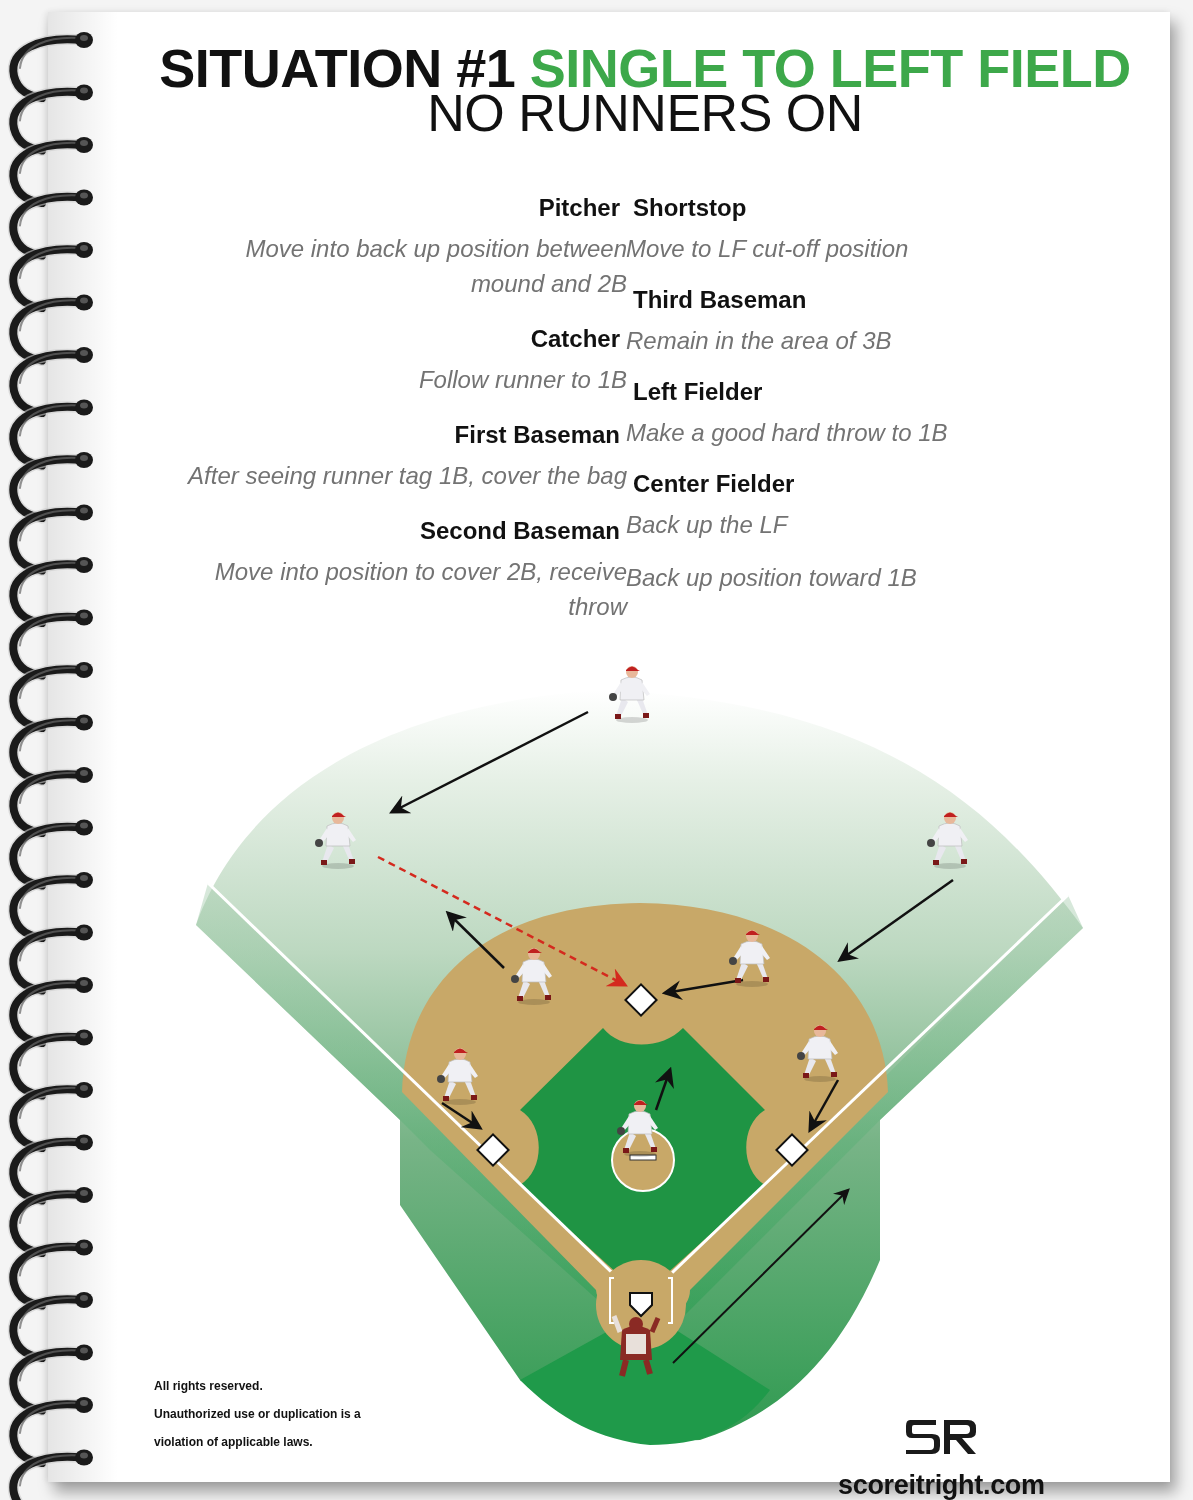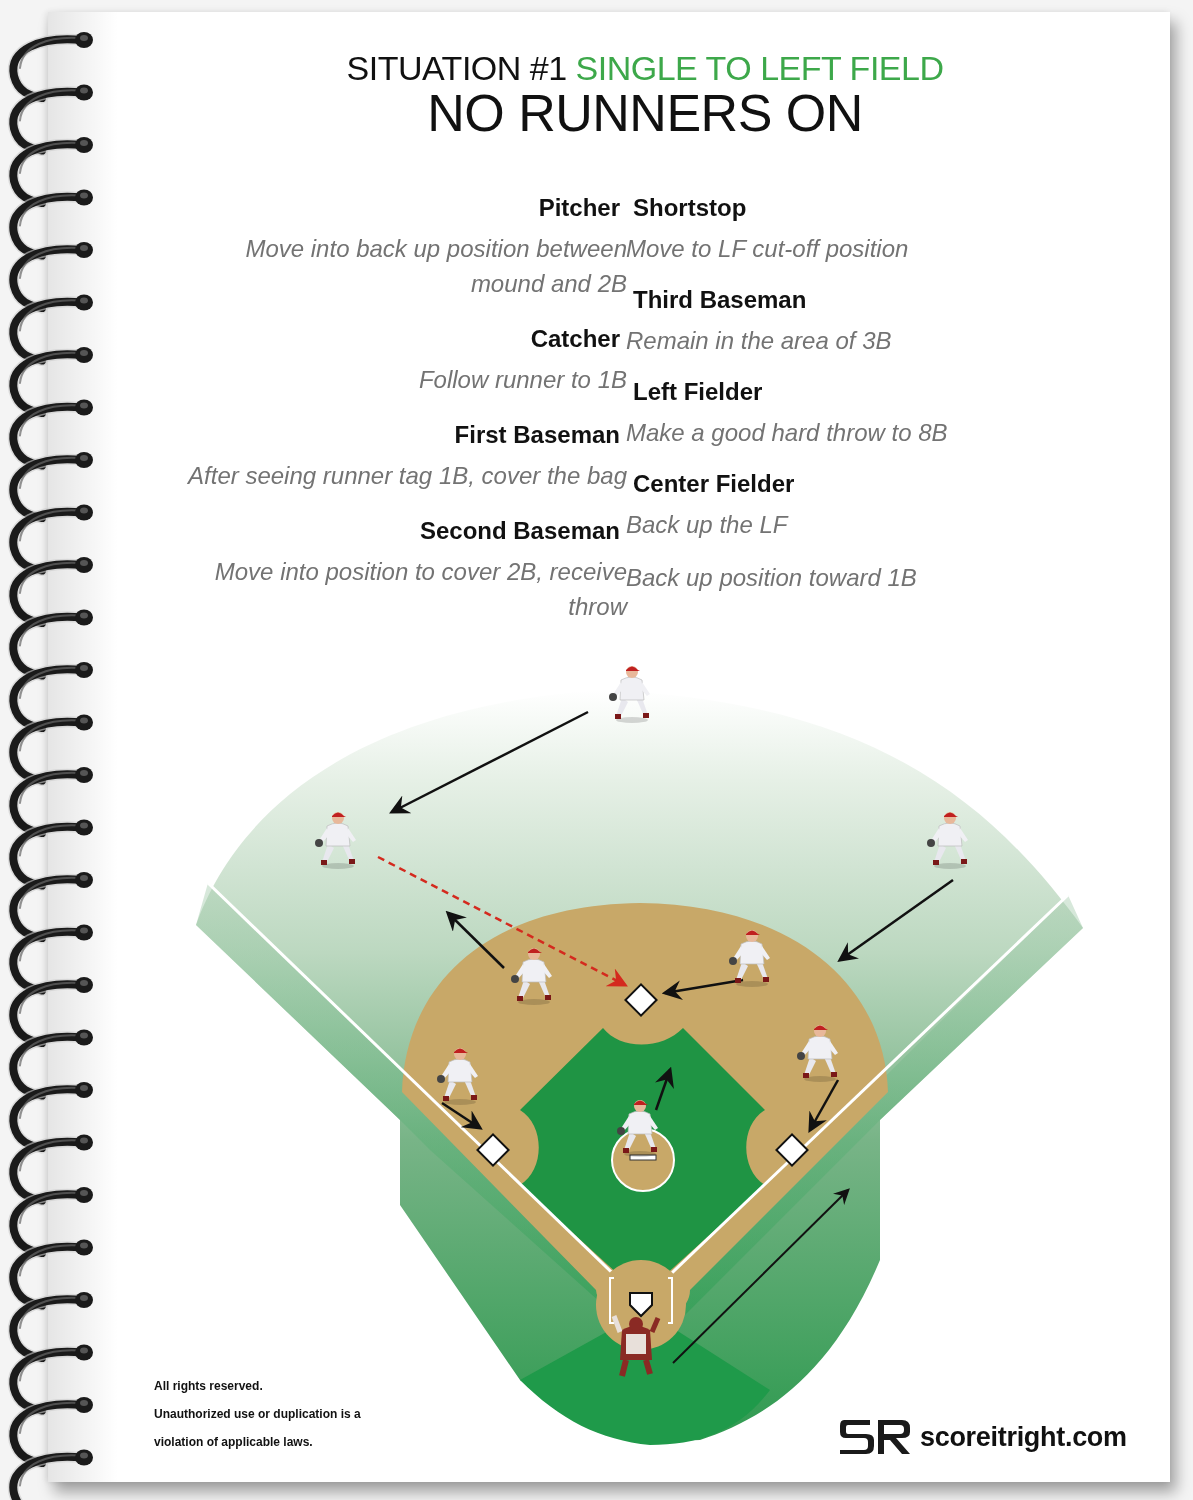--- a/index.html
+++ b/index.html
@@ -14,39 +14,39 @@
     box-shadow: 6px 10px 14px rgba(0,0,0,0.35), -2px 0 6px rgba(0,0,0,0.08);
   }
   .page-edge-shadow {
     position:absolute; left:48px; top:12px; width:70px; height:1470px;
     background:linear-gradient(to right, rgba(0,0,0,0.10), rgba(0,0,0,0));
     pointer-events:none;
   }
   .spiral { position:absolute; left:0; top:0; width:140px; height:1500px; }
   .title {
     position:absolute; left:150px; width:990px; top:44px; text-align:center;
-    font-weight:normal; font-size:34px; line-height:48px; color:#111; letter-spacing:-0.5px;
+    font-weight:bold; font-size:54px; line-height:48px; color:#111; letter-spacing:-0.5px;
   }
   .title .green { color:#3da84a; }
   .subtitle {
     position:absolute; left:150px; width:990px; top:90px; text-align:center;
     font-size:52px; line-height:46px; color:#111; letter-spacing:-0.5px;
   }
   .col-left { position:absolute; left:140px; width:487px; top:185px; text-align:right; }
   .col-right { position:absolute; left:626px; width:480px; top:185px; text-align:left; }
   .role { margin-bottom:18px; }
   .role h3 { margin:7px; font-size:24px; line-height:32px; font-weight:bold; color:#111; }
   .role p { margin:0; font-size:24px; line-height:35px; color:#737373;font-style:italic; }
   .field { position:absolute; left:0; top:0; width:1193px; height:1500px; pointer-events:none; }
   .field * { pointer-events:auto; }
   .legal {
     position:absolute; left:154px; top:1372px; font-size:12px; line-height:28px;
     font-weight:bold; color:#111;
   }
-  .brand { position:absolute; left:838px; top:1418px; display:flex; align-items:center; gap:8px; }
+  .brand { position:absolute; left:838px; top:1418px; display:flex; align-items:center; gap:14px;flex-direction:column; }
   .brand-logo { width:74px; height:38px; }
   .brand-url { font-size:27px; font-weight:bold; color:#111; letter-spacing:-0.3px; }
 </style>
 </head>
 <body>
 
 <div class="page"></div>
 <div class="page-edge-shadow"></div>
 
 <svg class="spiral" viewBox="0 0 140 1500">
@@ -120,21 +120,21 @@
   <div class="role">
     <h3>Shortstop</h3>
     <p>Move to LF cut-off position</p>
   </div>
   <div class="role" style="margin-top:16px">
     <h3>Third Baseman</h3>
     <p>Remain in the area of 3B</p>
   </div>
   <div class="role" style="margin-top:16px">
     <h3>Left Fielder</h3>
-    <p>Make a good hard throw to 8B</p>
+    <p>Make a good hard throw to 1B</p>
   </div>
   <div class="role" style="margin-top:16px">
     <h3>Center Fielder</h3>
     <p>Back up the LF</p>
   </div>
   <div class="role" style="margin-top:16px">
     <p>Back up position toward 1B</p>
   </div>
 </div>
 

